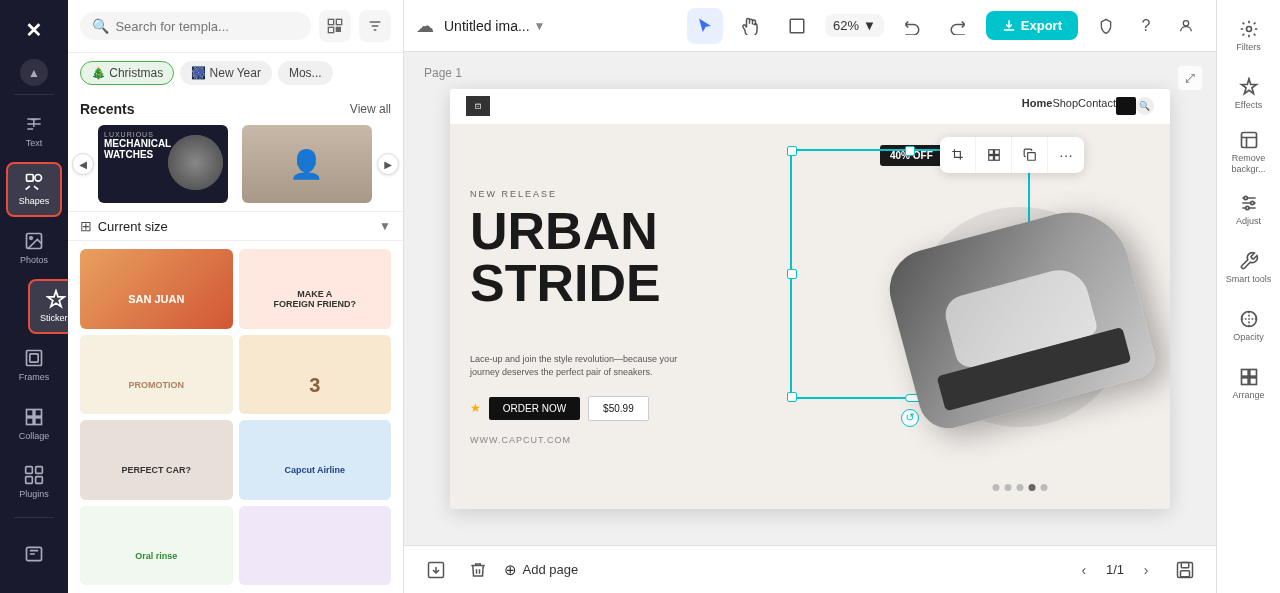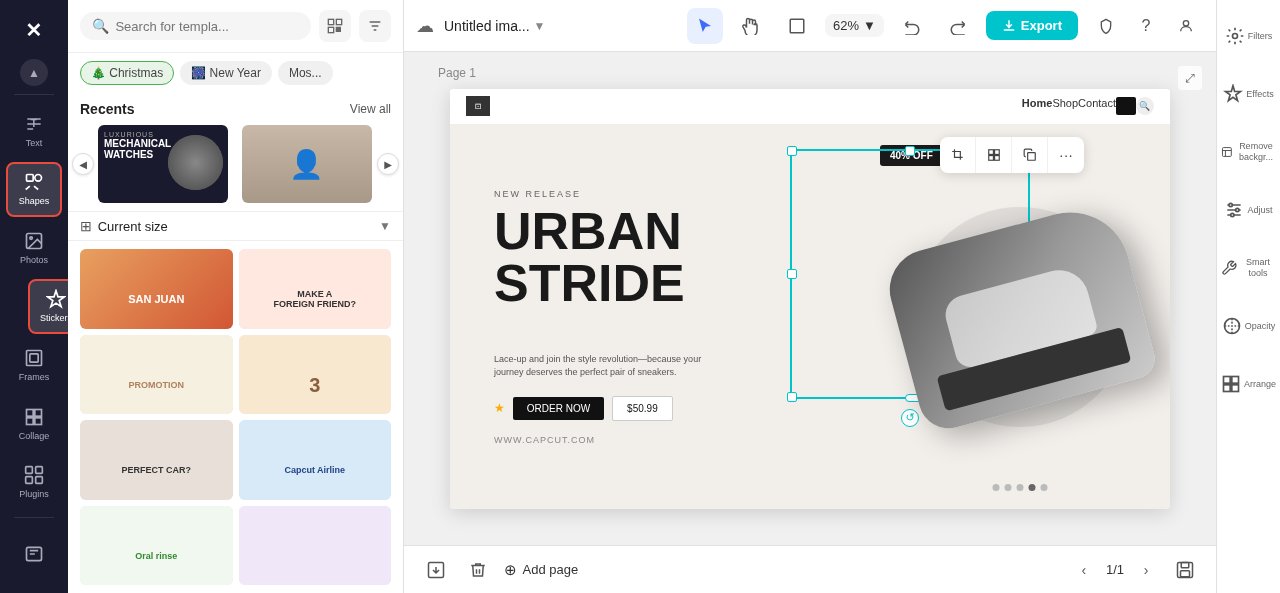--- a/index.html
+++ b/index.html
@@ -227,21 +227,21 @@
     
     .canvas-area {
       flex: 1;
       display: flex;
       align-items: center;
       justify-content: center;
       position: relative;
       overflow: hidden;
     }
     .page-label {
-      position: absolute; top: 14px; left: 34px;
+      position: absolute; top: 14px; left: 20px;
       font-size: 12px; color: #888;
     }
     .fullscreen-btn {
       position: absolute; top: 14px; right: 14px;
       width: 24px; height: 24px;
       background: rgba(255,255,255,0.8); border-radius: 4px;
       display: flex; align-items: center; justify-content: center;
       cursor: pointer; font-size: 12px; color: #666;
     }
 
@@ -282,21 +282,21 @@
     .mock-search-icon {
       width: 18px; height: 18px; background: #eee; border-radius: 50%;
       display: flex; align-items: center; justify-content: center; font-size: 9px;
     }
 
     .mock-hero {
       display: flex; height: 384px;
       background: #f2eeea;
     }
     .mock-hero-left {
-      flex: 1; padding: 30px 44px;
+      flex: 1; padding: 30px 20px;
       display: flex; flex-direction: column; justify-content: center;
     }
     .mock-new-release {
       font-size: 9px; color: #666; letter-spacing: 2px; text-transform: uppercase;
       margin-bottom: 6px;
     }
     .mock-title {
       font-size: 52px; font-weight: 900; color: #1a1a1a; line-height: 1;
       margin-bottom: 12px;
     }
@@ -452,21 +452,21 @@
       width: 64px;
       background: white;
       border-left: 1px solid #e0e0e0;
       display: flex; flex-direction: column;
       align-items: center;
       padding: 8px 0;
       gap: 2px;
       flex-shrink: 0;
     }
     .rs-item {
-      display: flex; flex-direction: row;
+      display: flex; flex-direction: column;
       align-items: center; justify-content: center;
       width: 56px; height: 56px;
       border-radius: 8px; cursor: pointer;
       color: #555; gap: 3px;
       font-size: 10px;
     }
     .rs-item svg { width: 20px; height: 20px; }
     .rs-item span { font-size: 9px; color: #666; text-align: center; line-height: 1.2; }
 
     

